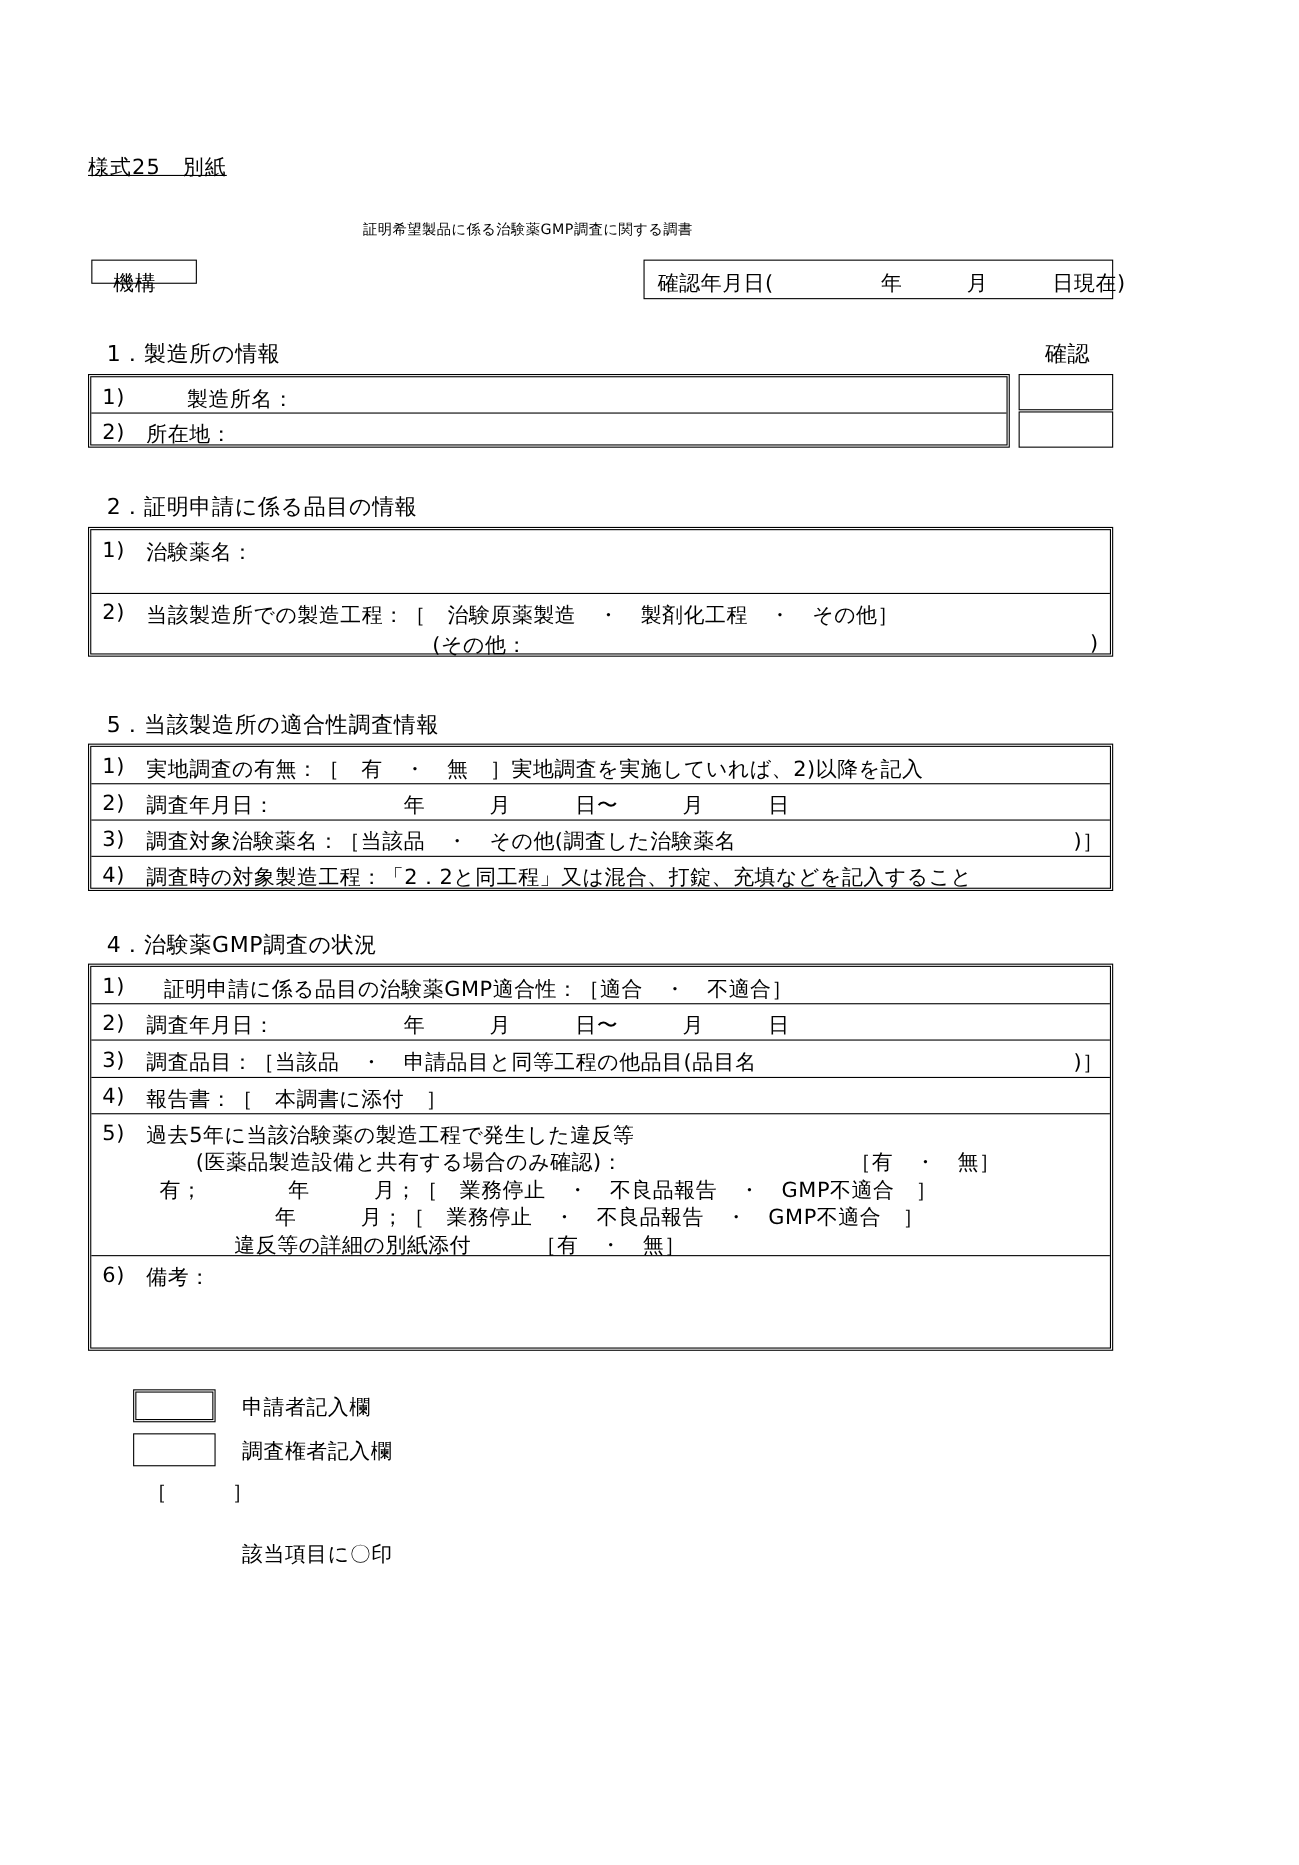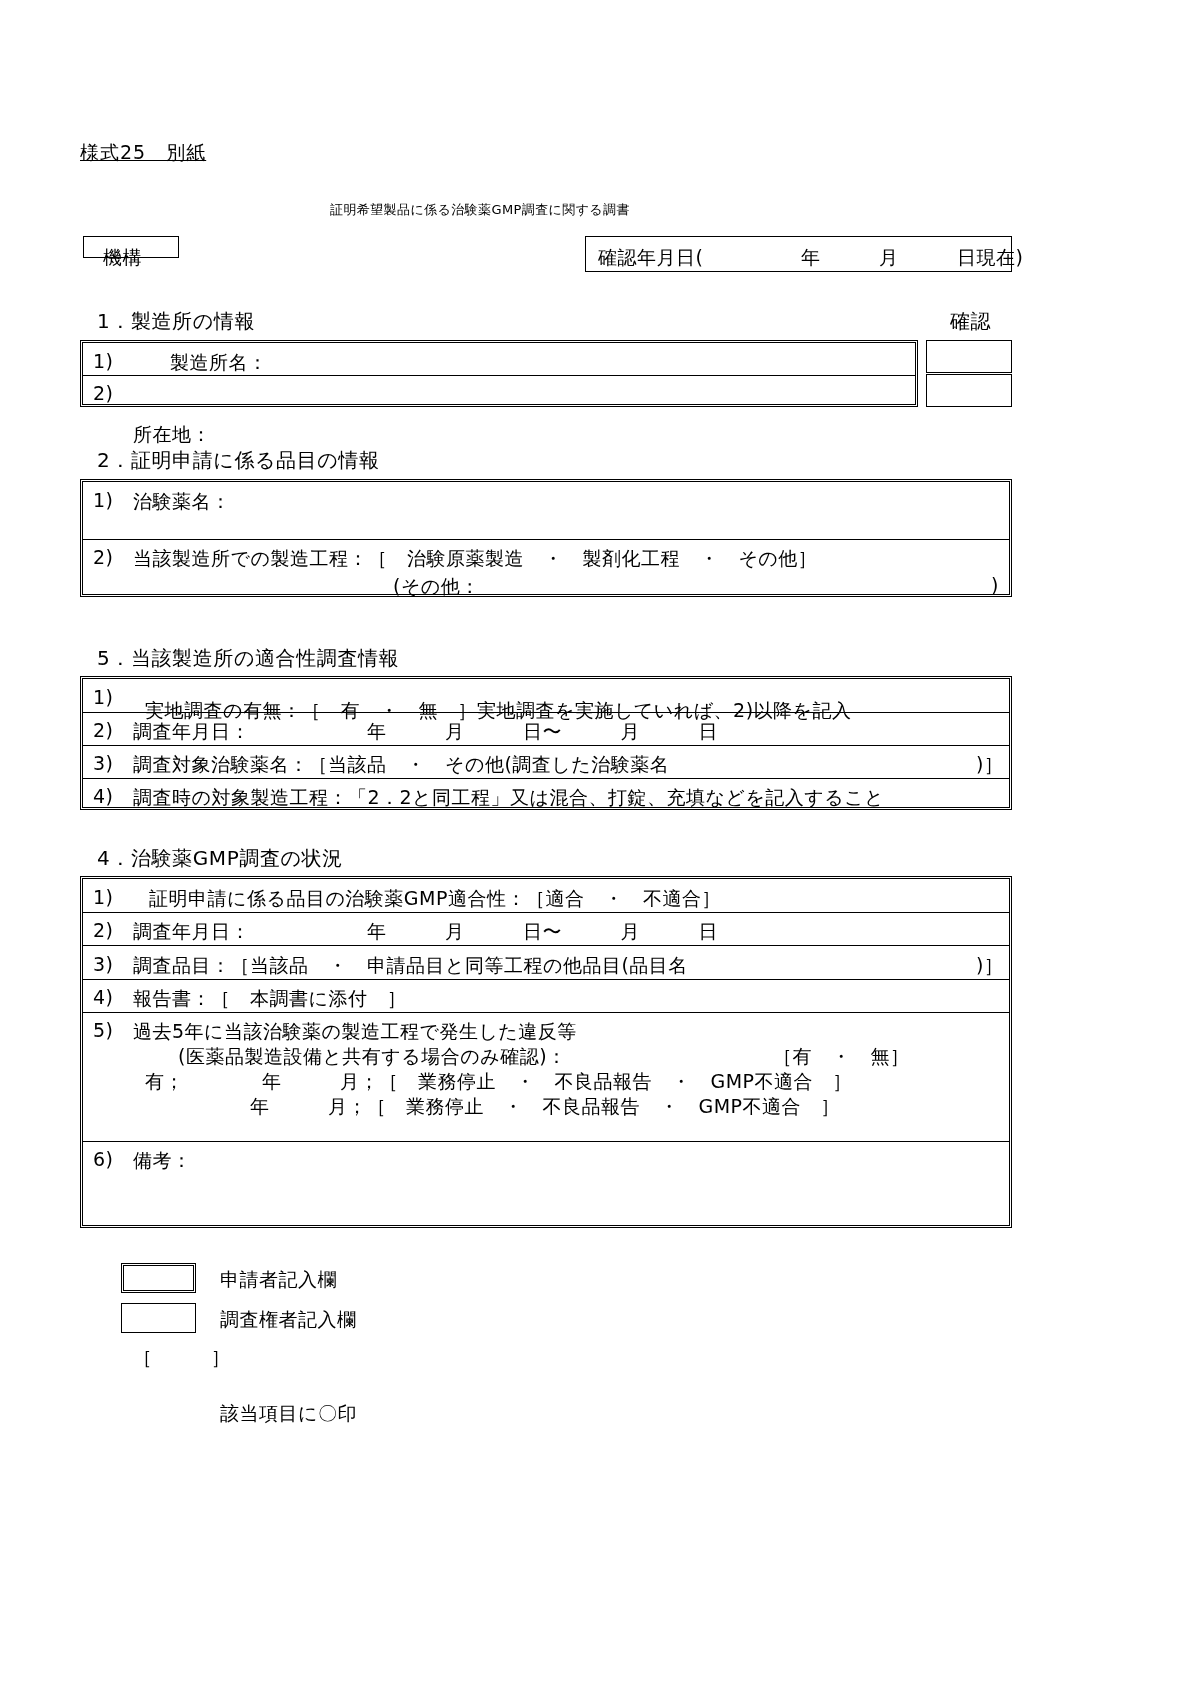--- a/index.html
+++ b/index.html
@@ -101,21 +101,21 @@
 
   <div class="t sec-head" style="left:97px; top:311px;">1．製造所の情報</div>
 
   <div class="t" style="left:950px; top:311px; font-size:20px;">確認</div>
 
   <div class="box dbl" style="left:80px; top:340px; width:838px; height:67px;">
     <div class="hr-in" style="top:32px;"></div>
     <div class="cell-label" style="left:10px; top:7px;">1)</div>
     <div class="cell-label" style="left:50px; top:7px;margin-left:37px;">製造所名：</div>
     <div class="cell-label" style="left:10px; top:39px;">2)</div>
-    <div class="cell-label" style="left:50px; top:39px;margin-top:40px;">所在地：</div>
+    <div class="cell-label" style="left:50px; top:39px;">所在地：</div>
   </div>
 
   <div class="box sgl" style="left:926px; top:340px; width:86px; height:33px;"></div>
   <div class="box sgl" style="left:926px; top:374px; width:86px; height:33px;"></div>
 
   <div class="t sec-head" style="left:97px; top:450px;">2．証明申請に係る品目の情報</div>
 
   <div class="box dbl" style="left:80px; top:479px; width:932px; height:118px;">
     <div class="hr-in" style="top:57px;"></div>
     <div class="cell-label" style="left:10px; top:7px;">1)</div>
@@ -128,21 +128,21 @@
   </div>
 
   <div class="t sec-head" style="left:97px; top:648px;">5．当該製造所の適合性調査情報</div>
 
   <div class="box dbl" style="left:80px; top:676px; width:932px; height:134px;">
     <div class="hr-in" style="top:33px;"></div>
     <div class="hr-in" style="top:66px;"></div>
     <div class="hr-in" style="top:99px;"></div>
 
     <div class="cell-label" style="left:10px; top:7px;">1)</div>
-    <div class="cell-label" style="left:50px; top:19px;margin-left:12px;">実地調査の有無：［　有　・　無　］実地調査を実施していれば、2)以降を記入</div>
+    <div class="cell-label" style="left:50px; top:7px;">実地調査の有無：［　有　・　無　］実地調査を実施していれば、2)以降を記入</div>
 
     <div class="cell-label" style="left:10px; top:40px;">2)</div>
     <div class="cell-label" style="left:50px; top:40px;">調査年月日：　　　　　　年　　　月　　　日〜　　　月　　　日</div>
 
     <div class="cell-label" style="left:10px; top:73px;">3)</div>
     <div class="cell-label" style="left:50px; top:73px;">調査対象治験薬名：［当該品　・　その他(調査した治験薬名</div>
     <div class="cell-label" style="left:893px; top:73px;">)］</div>
 
     <div class="cell-label" style="left:10px; top:106px;">4)</div>
     <div class="cell-label" style="left:50px; top:106px;">調査時の対象製造工程：「2．2と同工程」又は混合、打錠、充填などを記入すること</div>
@@ -173,20 +173,21 @@
     <div class="cell-label" style="left:10px; top:140px;">5)</div>
     <div class="cell-label" style="left:50px; top:140px;">過去5年に当該治験薬の製造工程で発生した違反等</div>
 
     <div class="cell-label" style="left:95px; top:165px;">(医薬品製造設備と共有する場合のみ確認)：</div>
     <div class="cell-label" style="left:690px; top:165px;">［有　・　無］</div>
 
     <div class="cell-label" style="left:62px; top:190px;">有；　　　　年　　　月；［　業務停止　・　不良品報告　・　GMP不適合　］</div>
 
     <div class="cell-label" style="left:50px; top:215px;">　　　　　　年　　　月；［　業務停止　・　不良品報告　・　GMP不適合　］</div>
 
+    <div class="cell-label" style="left:130px; top:240px;">違反等の詳細の別紙添付　　　［有　・　無］</div>
 
     <div class="cell-label" style="left:10px; top:269px;">6)</div>
     <div class="cell-label" style="left:50px; top:269px;">備考：</div>
   </div>
 
   <div class="legend-box-dbl" style="left:121px; top:1263px; width:75px; height:30px;"></div>
   <div class="t" style="left:220px; top:1270px;">申請者記入欄</div>
 
   <div class="legend-box-sgl" style="left:121px; top:1303px; width:75px; height:30px;"></div>
   <div class="t" style="left:220px; top:1310px;">調査権者記入欄</div>

